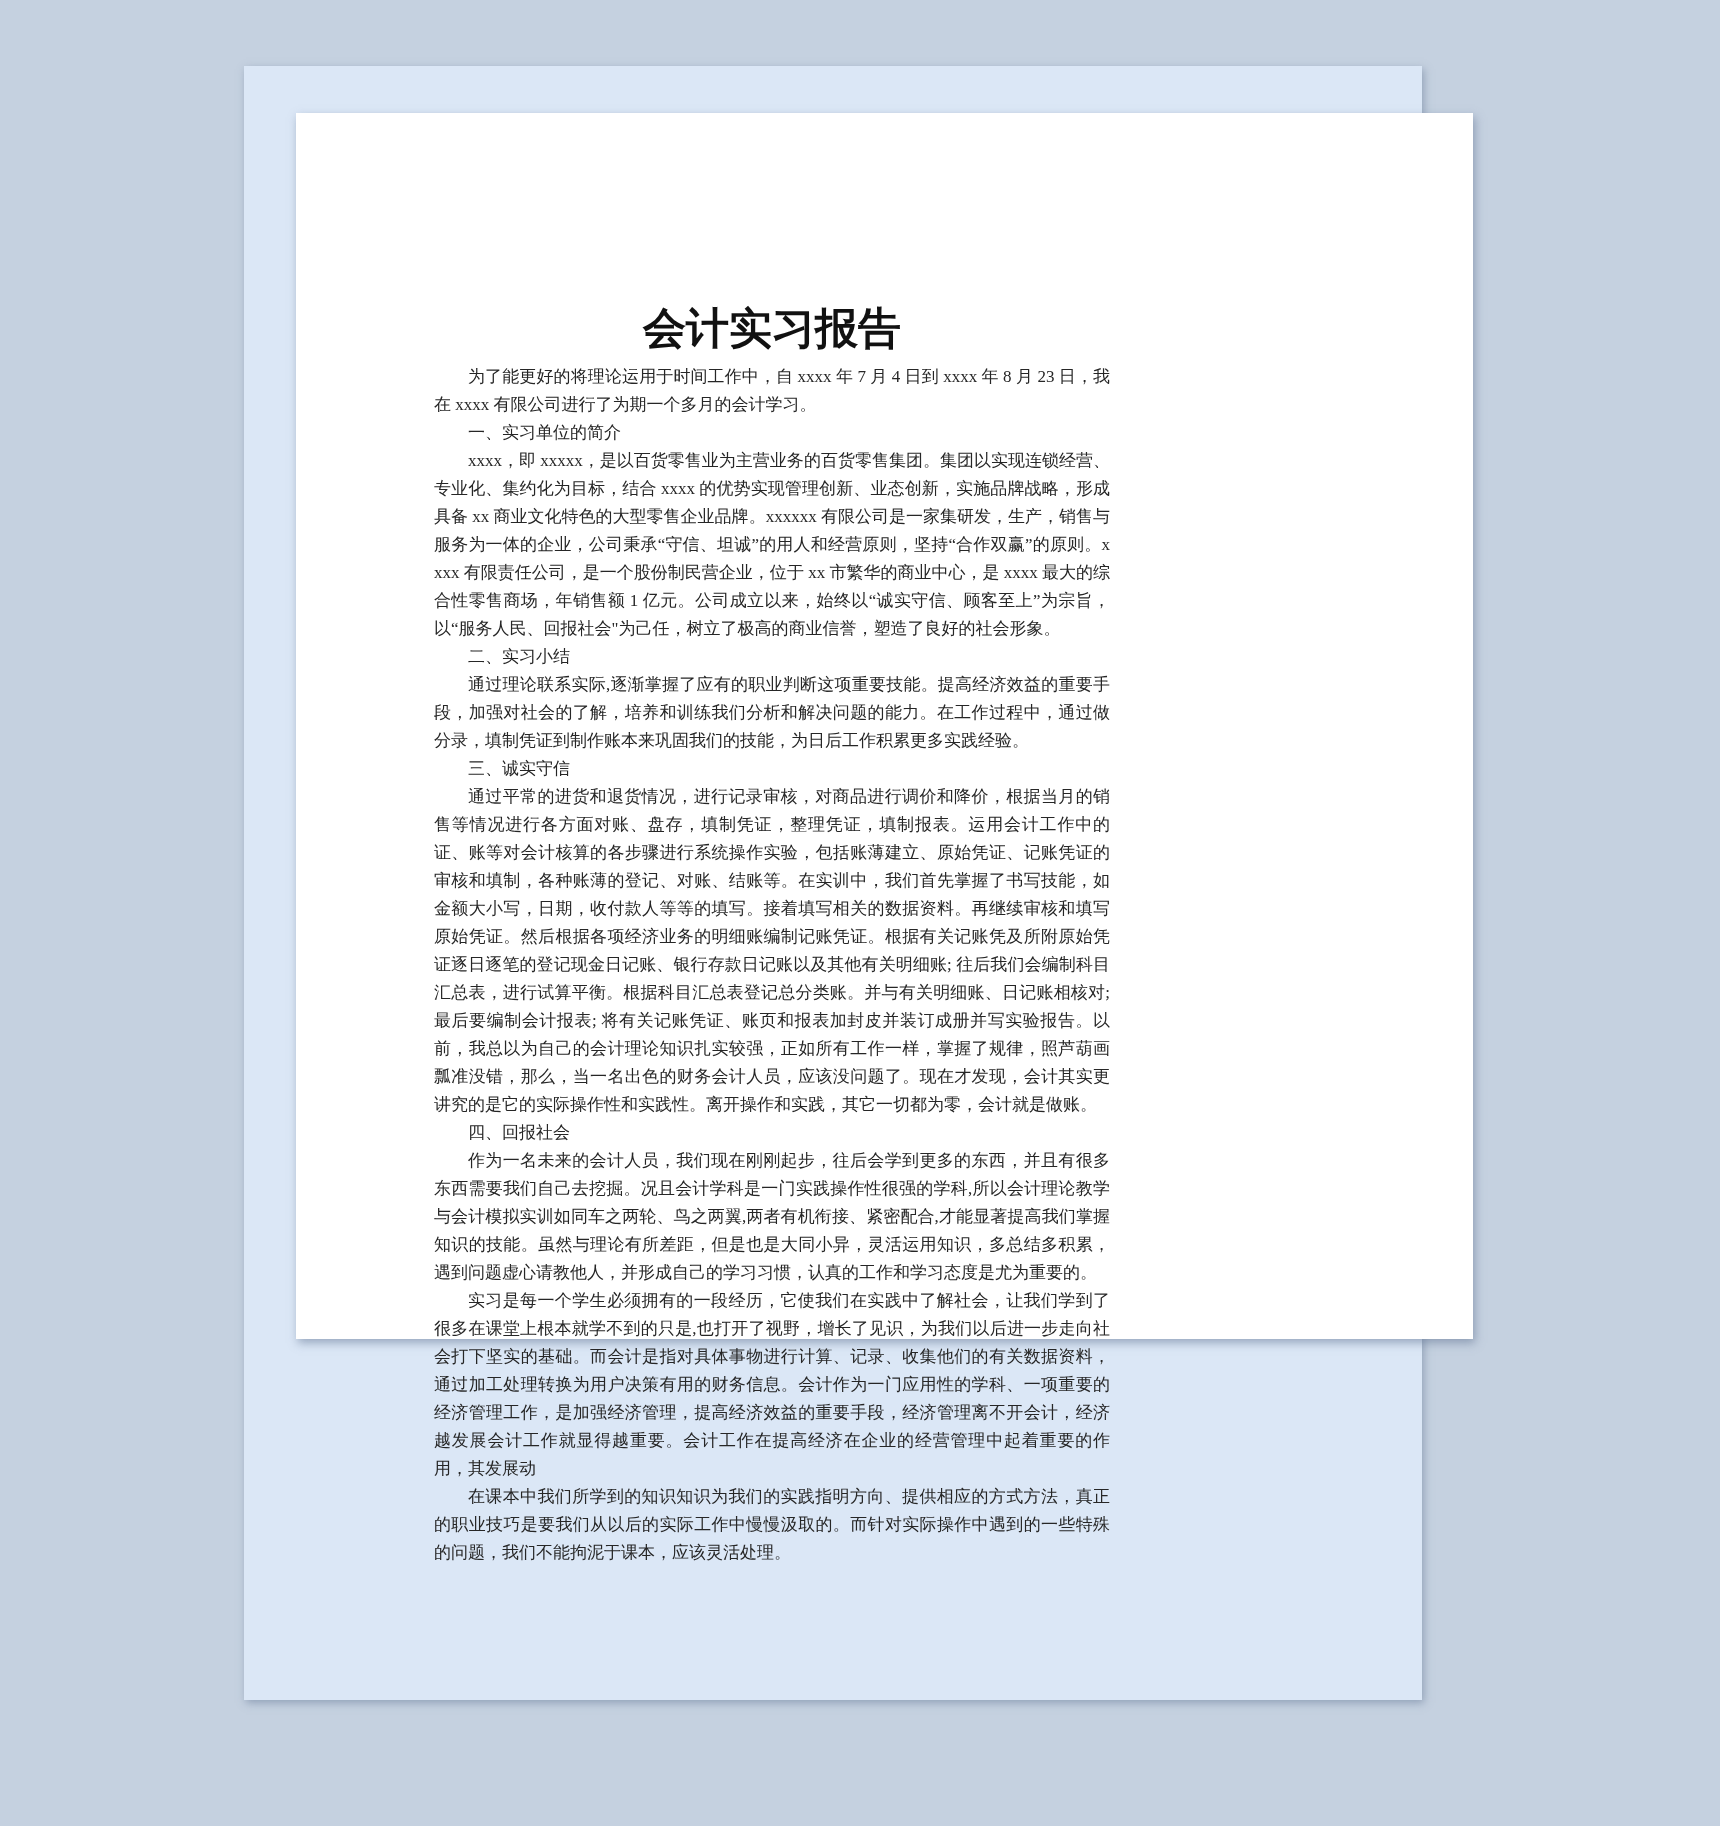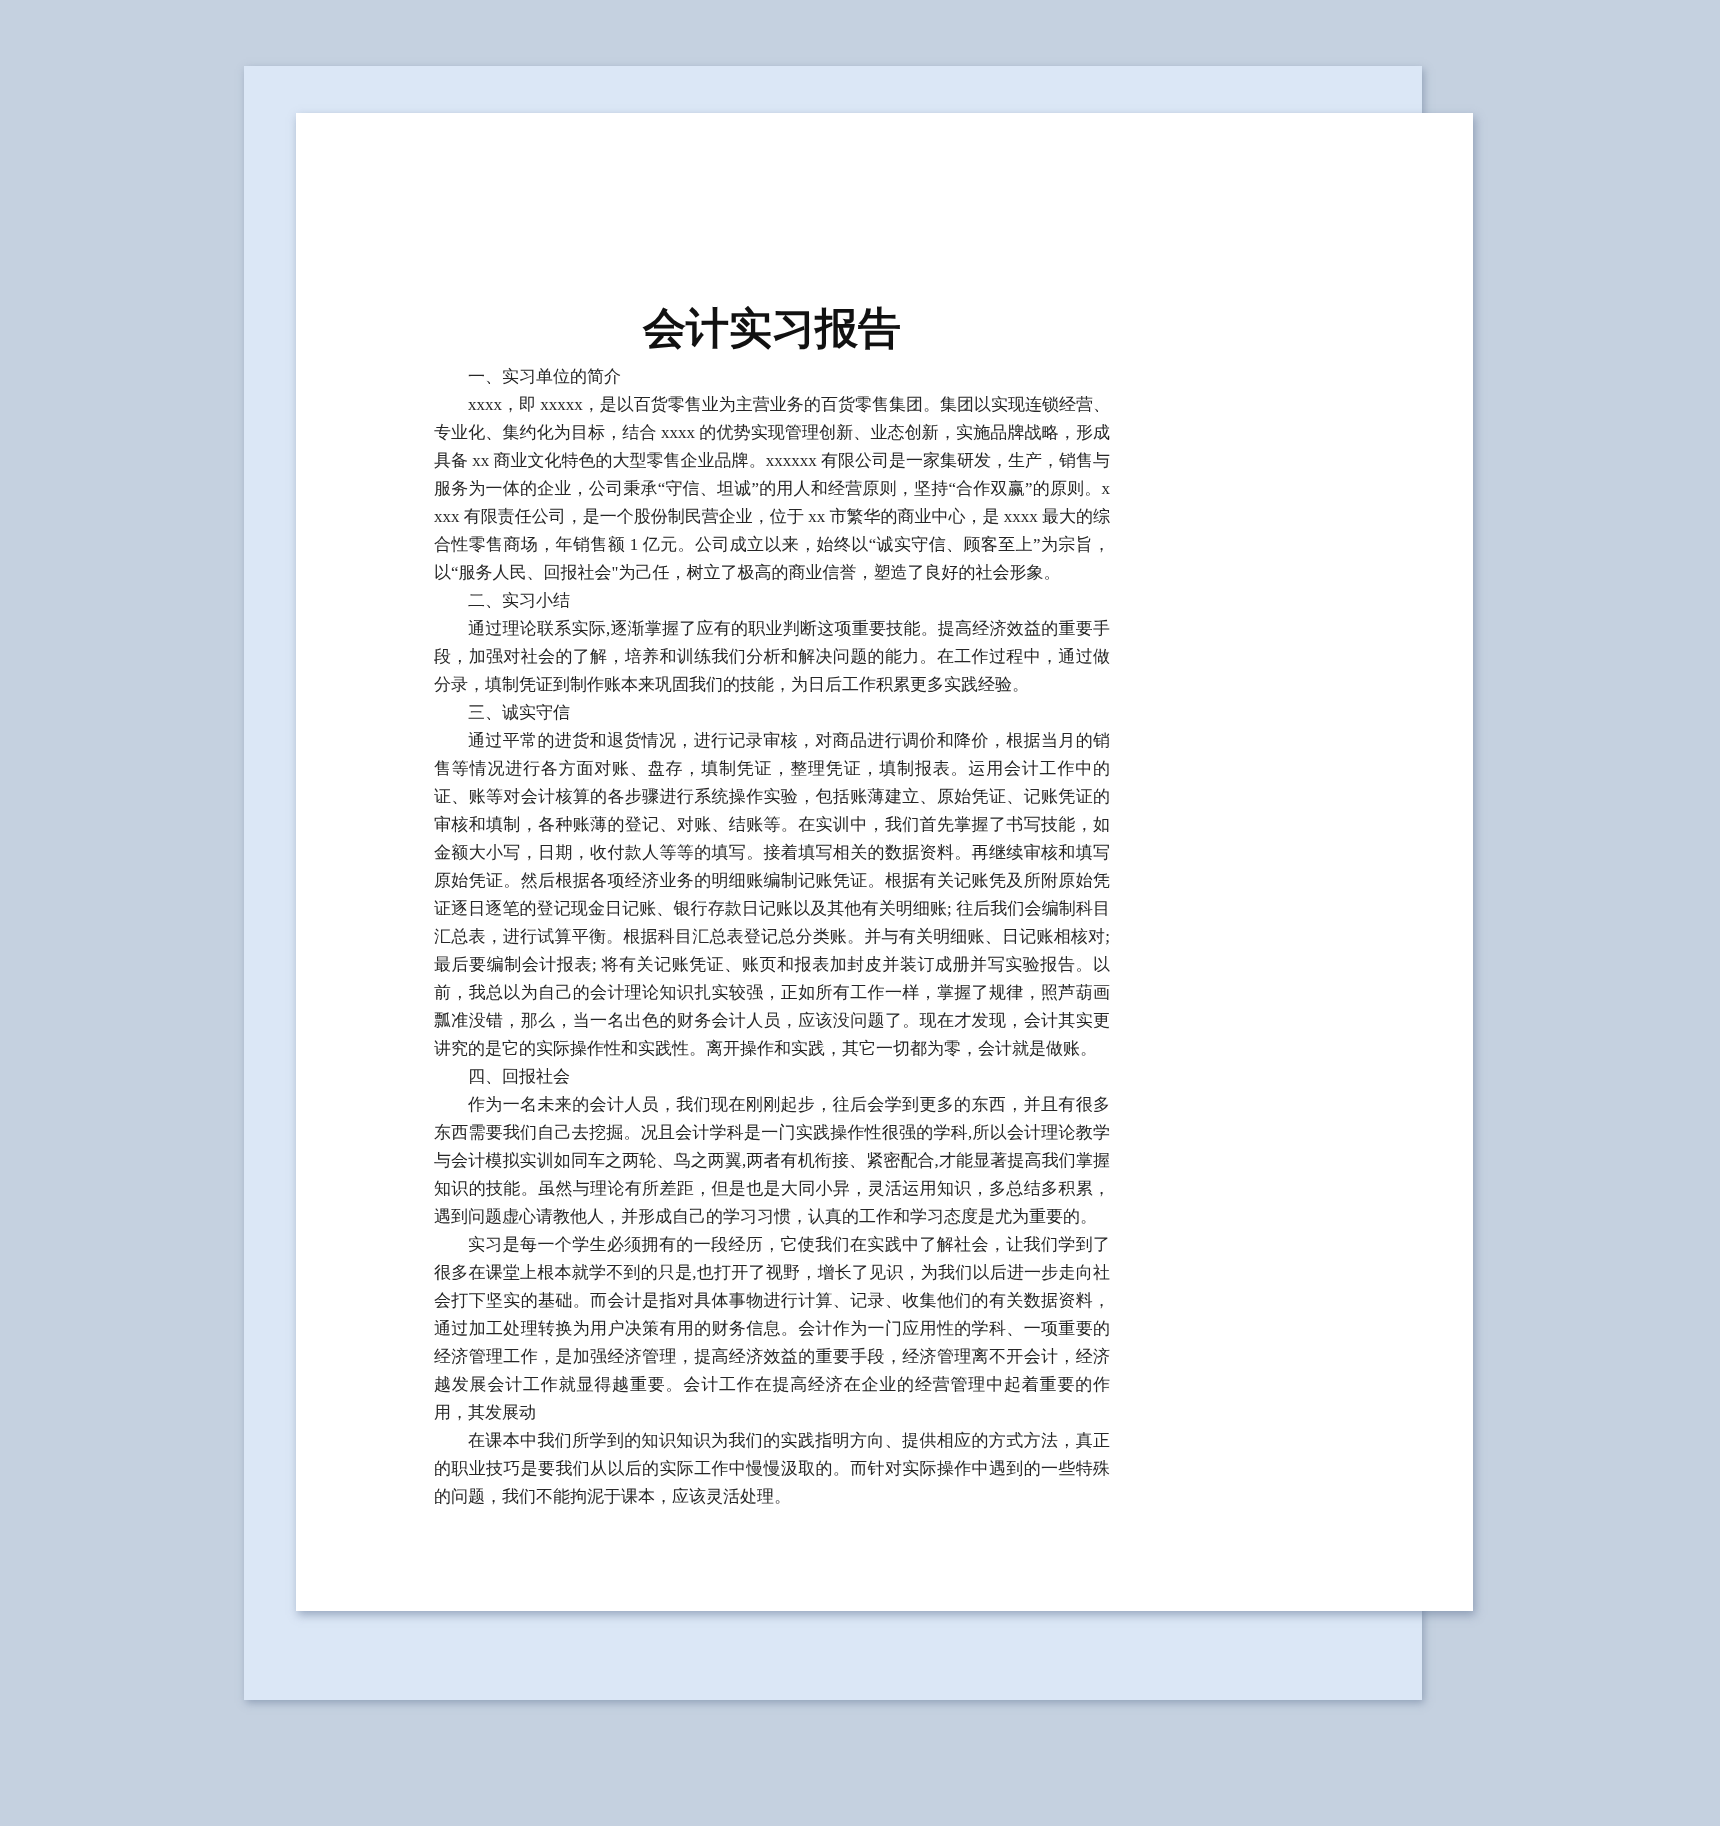--- a/index.html
+++ b/index.html
@@ -25,21 +25,21 @@
     width: 1178px;
     height: 1634px;
     background: #dbe7f6;
     box-shadow: 2px 3px 8px rgba(96, 115, 145, 0.5);
   }
   .page {
     position: absolute;
     left: 296px;
     top: 113px;
     width: 1177px;
-    height: 1498px;
+    height: 1226px;
     background: #ffffff;
     box-shadow: 2px 4px 9px rgba(96, 115, 145, 0.55);
   }
   .doc-content {
     position: absolute;
     left: 138px;
     top: 190px;
     width: 676px;
   }
   .doc-title {
@@ -62,20 +62,21 @@
 </style>
 </head>
 <body>
 
 <div class="canvas">
   <div class="back-sheet"></div>
   <div class="page">
     <div class="doc-content">
       <h1 class="doc-title">会计实习报告</h1>
       <div>
+          <p class="para">为了能更好的将理论运用于时间工作中，自 xxxx 年 7 月 4 日到 xxxx 年 8 月 23 日，我在 xxxx 有限公司进行了为期一个多月的会计学习。</p>
           <p class="para">一、实习单位的简介</p>
           <p class="para">xxxx，即 xxxxx，是以百货零售业为主营业务的百货零售集团。集团以实现连锁经营、专业化、集约化为目标，结合 xxxx 的优势实现管理创新、业态创新，实施品牌战略，形成具备 xx 商业文化特色的大型零售企业品牌。xxxxxx 有限公司是一家集研发，生产，销售与服务为一体的企业，公司秉承“守信、坦诚”的用人和经营原则，坚持“合作双赢”的原则。xxxx 有限责任公司，是一个股份制民营企业，位于 xx 市繁华的商业中心，是 xxxx 最大的综合性零售商场，年销售额 1 亿元。公司成立以来，始终以“诚实守信、顾客至上”为宗旨，以“服务人民、回报社会"为己任，树立了极高的商业信誉，塑造了良好的社会形象。</p>
           <p class="para">二、实习小结</p>
           <p class="para">通过理论联系实际,逐渐掌握了应有的职业判断这项重要技能。提高经济效益的重要手段，加强对社会的了解，培养和训练我们分析和解决问题的能力。在工作过程中，通过做分录，填制凭证到制作账本来巩固我们的技能，为日后工作积累更多实践经验。</p>
           <p class="para">三、诚实守信</p>
           <p class="para">通过平常的进货和退货情况，进行记录审核，对商品进行调价和降价，根据当月的销售等情况进行各方面对账、盘存，填制凭证，整理凭证，填制报表。运用会计工作中的证、账等对会计核算的各步骤进行系统操作实验，包括账薄建立、原始凭证、记账凭证的审核和填制，各种账薄的登记、对账、结账等。在实训中，我们首先掌握了书写技能，如金额大小写，日期，收付款人等等的填写。接着填写相关的数据资料。再继续审核和填写原始凭证。然后根据各项经济业务的明细账编制记账凭证。根据有关记账凭及所附原始凭证逐日逐笔的登记现金日记账、银行存款日记账以及其他有关明细账; 往后我们会编制科目汇总表，进行试算平衡。根据科目汇总表登记总分类账。并与有关明细账、日记账相核对; 最后要编制会计报表; 将有关记账凭证、账页和报表加封皮并装订成册并写实验报告。以前，我总以为自己的会计理论知识扎实较强，正如所有工作一样，掌握了规律，照芦葫画瓢准没错，那么，当一名出色的财务会计人员，应该没问题了。现在才发现，会计其实更讲究的是它的实际操作性和实践性。离开操作和实践，其它一切都为零，会计就是做账。</p>
           <p class="para">四、回报社会</p>
           <p class="para">作为一名未来的会计人员，我们现在刚刚起步，往后会学到更多的东西，并且有很多东西需要我们自己去挖掘。况且会计学科是一门实践操作性很强的学科,所以会计理论教学与会计模拟实训如同车之两轮、鸟之两翼,两者有机衔接、紧密配合,才能显著提高我们掌握知识的技能。虽然与理论有所差距，但是也是大同小异，灵活运用知识，多总结多积累，遇到问题虚心请教他人，并形成自己的学习习惯，认真的工作和学习态度是尤为重要的。</p>
           <p class="para">实习是每一个学生必须拥有的一段经历，它使我们在实践中了解社会，让我们学到了很多在课堂上根本就学不到的只是,也打开了视野，增长了见识，为我们以后进一步走向社会打下坚实的基础。而会计是指对具体事物进行计算、记录、收集他们的有关数据资料，通过加工处理转换为用户决策有用的财务信息。会计作为一门应用性的学科、一项重要的经济管理工作，是加强经济管理，提高经济效益的重要手段，经济管理离不开会计，经济越发展会计工作就显得越重要。会计工作在提高经济在企业的经营管理中起着重要的作用，其发展动</p>
           <p class="para">在课本中我们所学到的知识知识为我们的实践指明方向、提供相应的方式方法，真正的职业技巧是要我们从以后的实际工作中慢慢汲取的。而针对实际操作中遇到的一些特殊的问题，我们不能拘泥于课本，应该灵活处理。</p>

